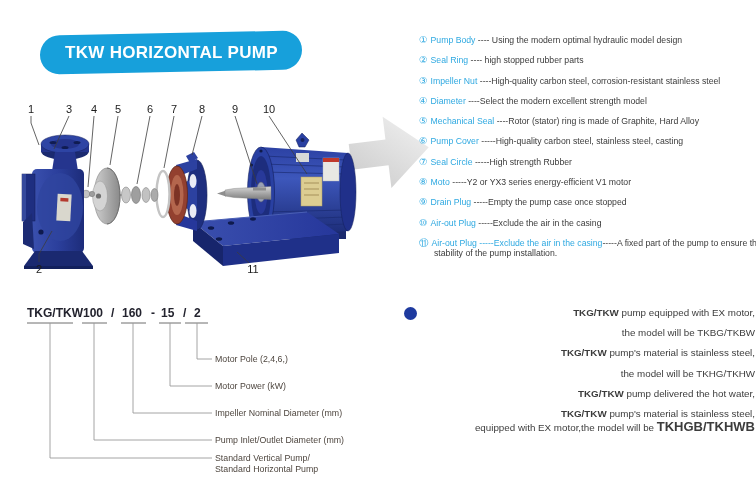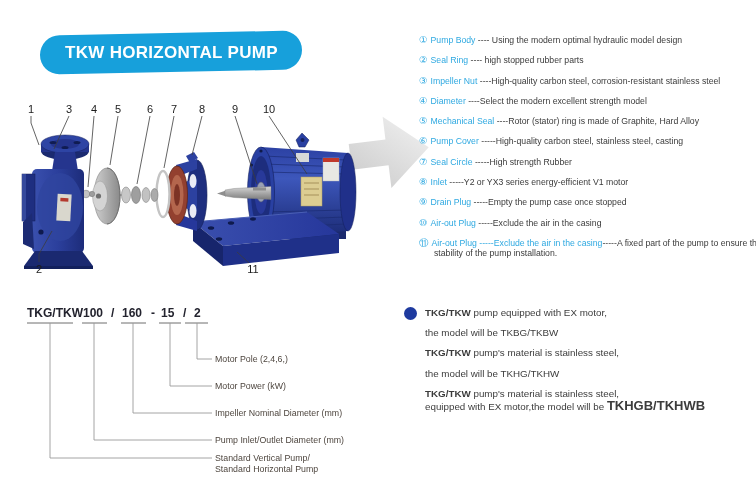--- a/index.html
+++ b/index.html
@@ -24,21 +24,21 @@
   .pl-desc{color:#3b3b3b;text-align:center;}
 
   
   .model-svg{position:absolute;left:0px;top:295px;}
   .mc-code{font-family:"Liberation Sans",sans-serif;font-size:12px;font-weight:bold;fill:#23232e;}
   .mc-label{font-family:"Liberation Sans",sans-serif;font-size:8.8px;fill:#4e463f;}
 
   
   .bullet{position:absolute;left:404px;top:307px;width:13px;height:13px;border-radius:50%;background:#1E3A9F;}
   .variants{position:absolute;left:425px;top:308px;width:330px;font-size:9.8px;color:#3c3c3c;}
-  .v-line{margin-bottom:9.6px;line-height:10.6px;}
+  .v-line{margin-bottom:9.6px;line-height:10.6px;text-align:right;}
   .v-line.v-tight{margin-bottom:2px;}
   .v-lead{font-weight:bold;}
   .v-model{font-weight:normal;}
   .v-model-big{font-weight:bold;font-size:13px;}
 </style>
 </head>
 <body>
 
 <div class="page">
 
@@ -215,21 +215,21 @@
   </svg>
 
   <div class="parts-list">
     <div class="pl-item"><span class="pl-num">①</span><span class="pl-name">Pump Body</span><span class="pl-desc"> ---- Using the modern optimal hydraulic model design</span></div>
     <div class="pl-item"><span class="pl-num">②</span><span class="pl-name">Seal Ring</span><span class="pl-desc"> ---- high stopped rubber parts</span></div>
     <div class="pl-item"><span class="pl-num">③</span><span class="pl-name">Impeller Nut</span><span class="pl-desc"> ----High-quality carbon steel, corrosion-resistant stainless steel</span></div>
     <div class="pl-item"><span class="pl-num">④</span><span class="pl-name">Diameter</span><span class="pl-desc"> ----Select the modern excellent strength model</span></div>
     <div class="pl-item"><span class="pl-num">⑤</span><span class="pl-name">Mechanical Seal</span><span class="pl-desc"> ----Rotor (stator) ring is made of Graphite, Hard Alloy</span></div>
     <div class="pl-item"><span class="pl-num">⑥</span><span class="pl-name">Pump Cover</span><span class="pl-desc"> -----High-quality carbon steel, stainless steel, casting</span></div>
     <div class="pl-item"><span class="pl-num">⑦</span><span class="pl-name">Seal Circle</span><span class="pl-desc"> -----High strength Rubber</span></div>
-    <div class="pl-item"><span class="pl-num">⑧</span><span class="pl-name">Inlet</span><span class="pl-desc"> -----Y2 or YX3 series energy-efficient V1 motor</span></div>
+    <div class="pl-item"><span class="pl-num">⑧</span><span class="pl-name">Moto</span><span class="pl-desc"> -----Y2 or YX3 series energy-efficient V1 motor</span></div>
     <div class="pl-item"><span class="pl-num">⑨</span><span class="pl-name">Drain Plug</span><span class="pl-desc"> -----Empty the pump case once stopped</span></div>
     <div class="pl-item"><span class="pl-num">⑩</span><span class="pl-name">Air-out Plug</span><span class="pl-desc"> -----Exclude the air in the casing</span></div>
     <div class="pl-item pl-wrap"><span class="pl-num">⑪</span><span class="pl-name">Air-out Plug -----Exclude the air in the casing</span><span class="pl-desc">-----A fixed part of the pump to ensure the stability of the pump installation.</span></div>
   </div>
 
   <svg class="model-svg" width="400" height="205" viewBox="0 0 400 205">
     <text class="mc-code" x="27" y="22">TKG/TKW</text>
     <text class="mc-code" x="83" y="22">100</text>
     <text class="mc-code" x="111" y="22">/</text>
     <text class="mc-code" x="122" y="22">160</text>
@@ -258,17 +258,18 @@
     <text class="mc-label" x="215" y="166">Standard Vertical Pump/</text>
     <text class="mc-label" x="215" y="176.5">Standard  Horizontal Pump</text>
   </svg>
 
   <div class="bullet"></div>
   <div class="variants">
     <div class="v-line"><span class="v-lead">TKG/TKW</span><span> pump equipped with EX motor,</span></div>
     <div class="v-line"><span>the model will be </span><span class="v-model">TKBG/TKBW</span></div>
     <div class="v-line"><span class="v-lead">TKG/TKW</span><span> pump's material is stainless steel,</span></div>
     <div class="v-line"><span>the model will be </span><span class="v-model">TKHG/TKHW</span></div>
+    <div class="v-line"><span class="v-lead">TKG/TKW</span><span> pump delivered the hot water,</span></div>
     <div class="v-line v-tight"><span class="v-lead">TKG/TKW</span><span> pump's material is stainless steel,</span></div>
     <div class="v-line"><span>equipped with EX motor,the model will be </span><span class="v-model-big">TKHGB/TKHWB</span></div>
   </div>
 
 </div>
 
 </body></html>

